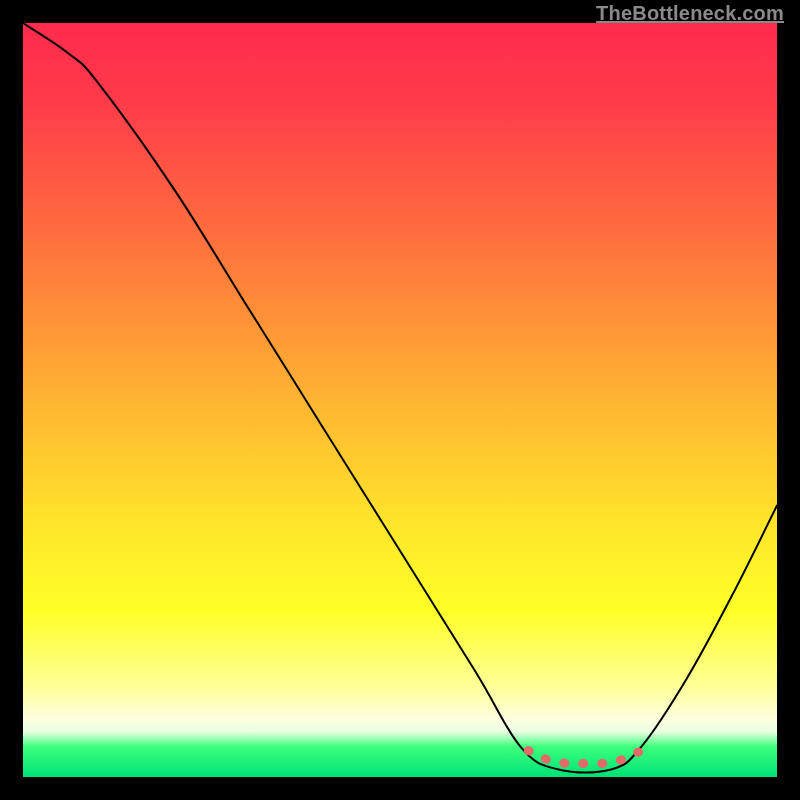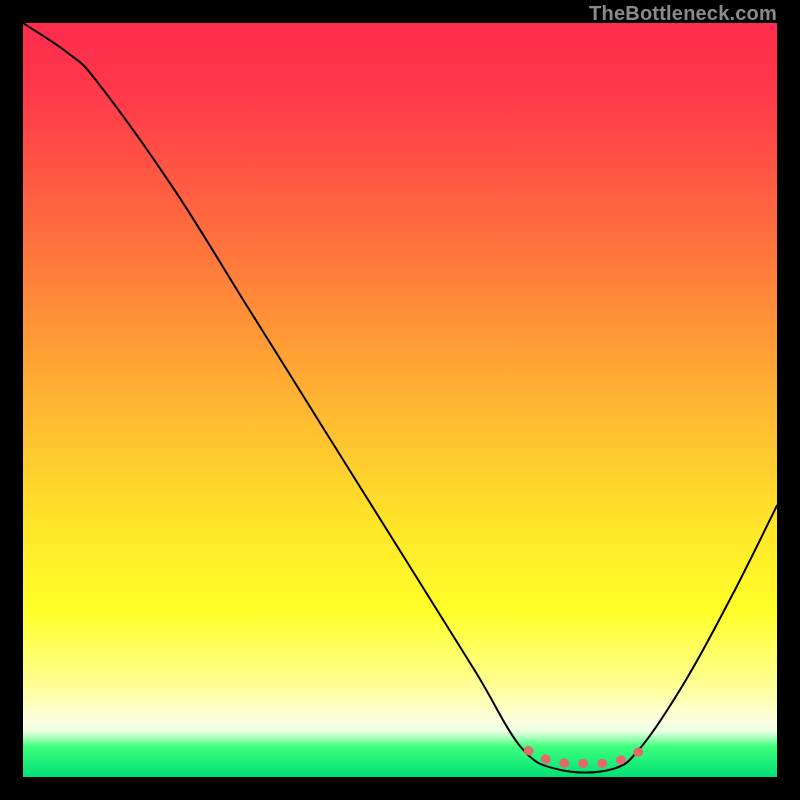--- a/index.html
+++ b/index.html
@@ -26,26 +26,27 @@
       #ffff98 88%,
       #fcffe0 92.5%,
       #e9ffe1 94%,
       #3dff7d 96%,
       #00e176 100%
     );
   }
   .watermark {
     position: absolute;
     top: 2px;
-    right: 23px;
+    right: 16px;
     font-family: Arial, Helvetica, sans-serif;
     font-size: 20px;
     font-weight: bold;
     color: #8a8a8a;
     letter-spacing: 0.2px;
+    text-decoration: underline;
   }
   svg.curve {
     position: absolute;
     left: 0;
     top: 0;
     width: 754px;
     height: 754px;
     overflow: visible;
   }
   .main-line {

